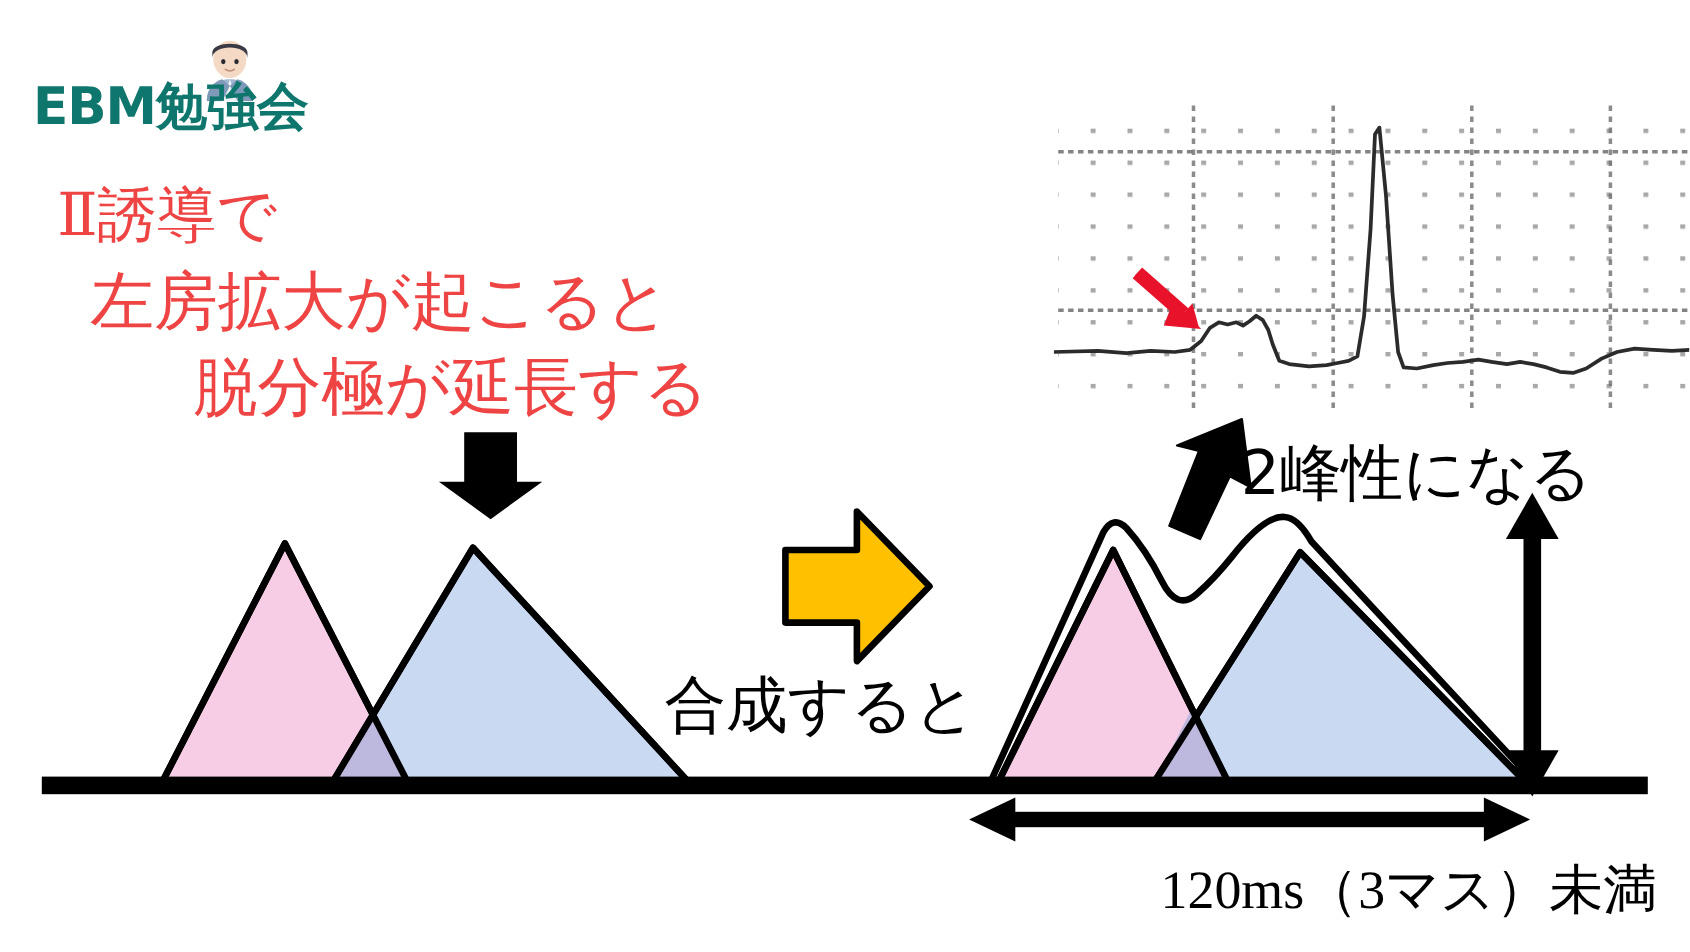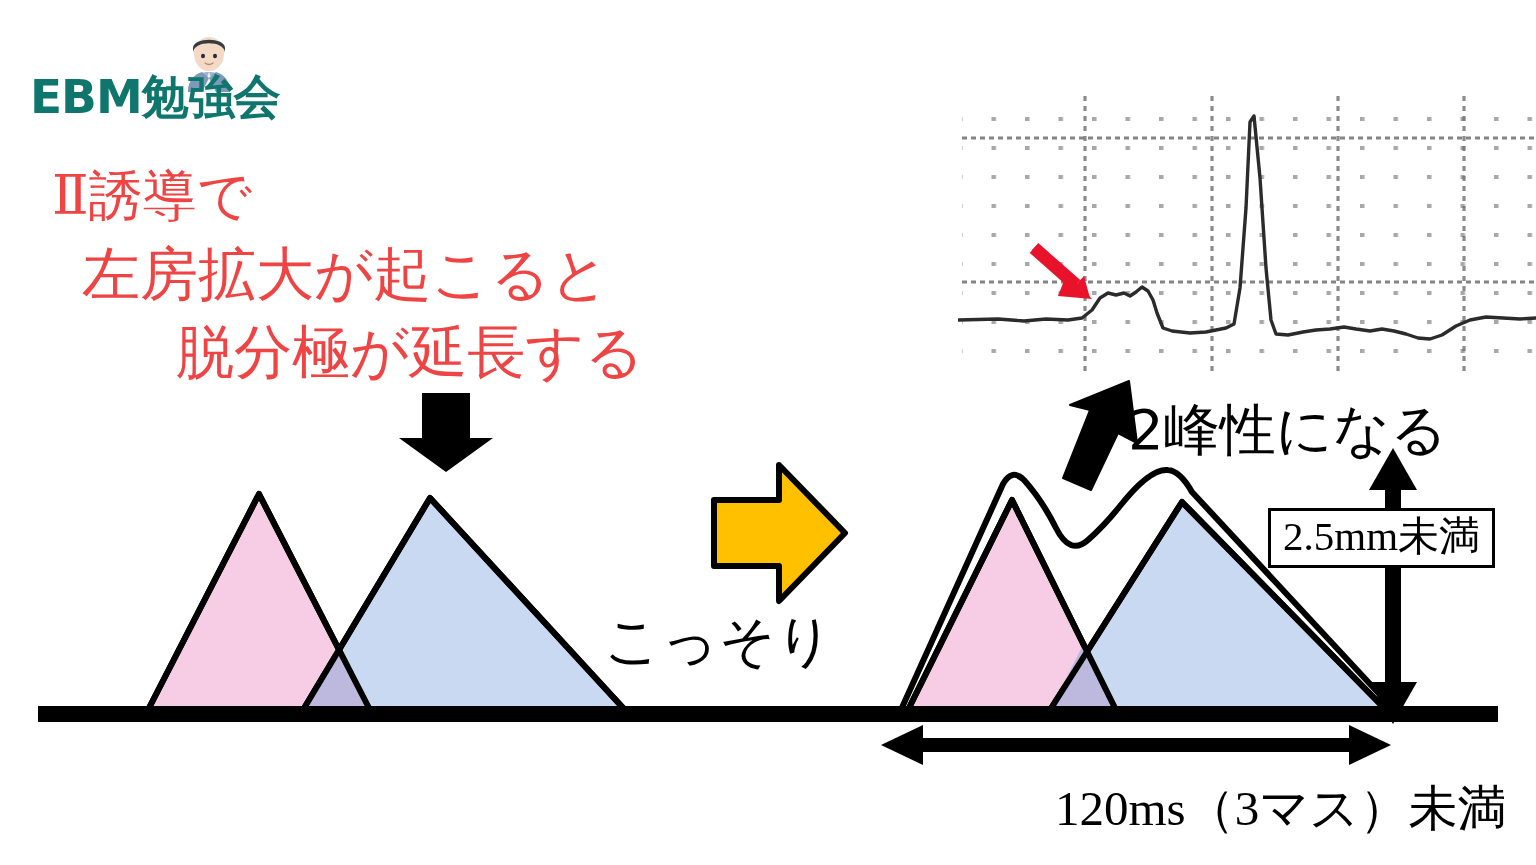--- a/index.html
+++ b/index.html
@@ -272,18 +272,17 @@
       <polygon points="1393,724 1417,682 1369,682" fill="#000000"></polygon>
     </g>
 
     <g>
       <rect x="903" y="738" width="470" height="14" fill="#000000"></rect>
       <polygon points="881,745 923,725 923,765" fill="#000000"></polygon>
       <polygon points="1391,745 1349,725 1349,765" fill="#000000"></polygon>
     </g>
   </svg>
 
-  <div class="combine-text">こっそり</div>
+  <div class="combine-text">合成すると</div>
   <div class="bimodal-text">2峰性になる</div>
-  <div class="mm-box">2.5mm未満</div>
   <div class="ms-caption">120ms（3マス）未満</div>
 
 </div>
 
 </body></html>

